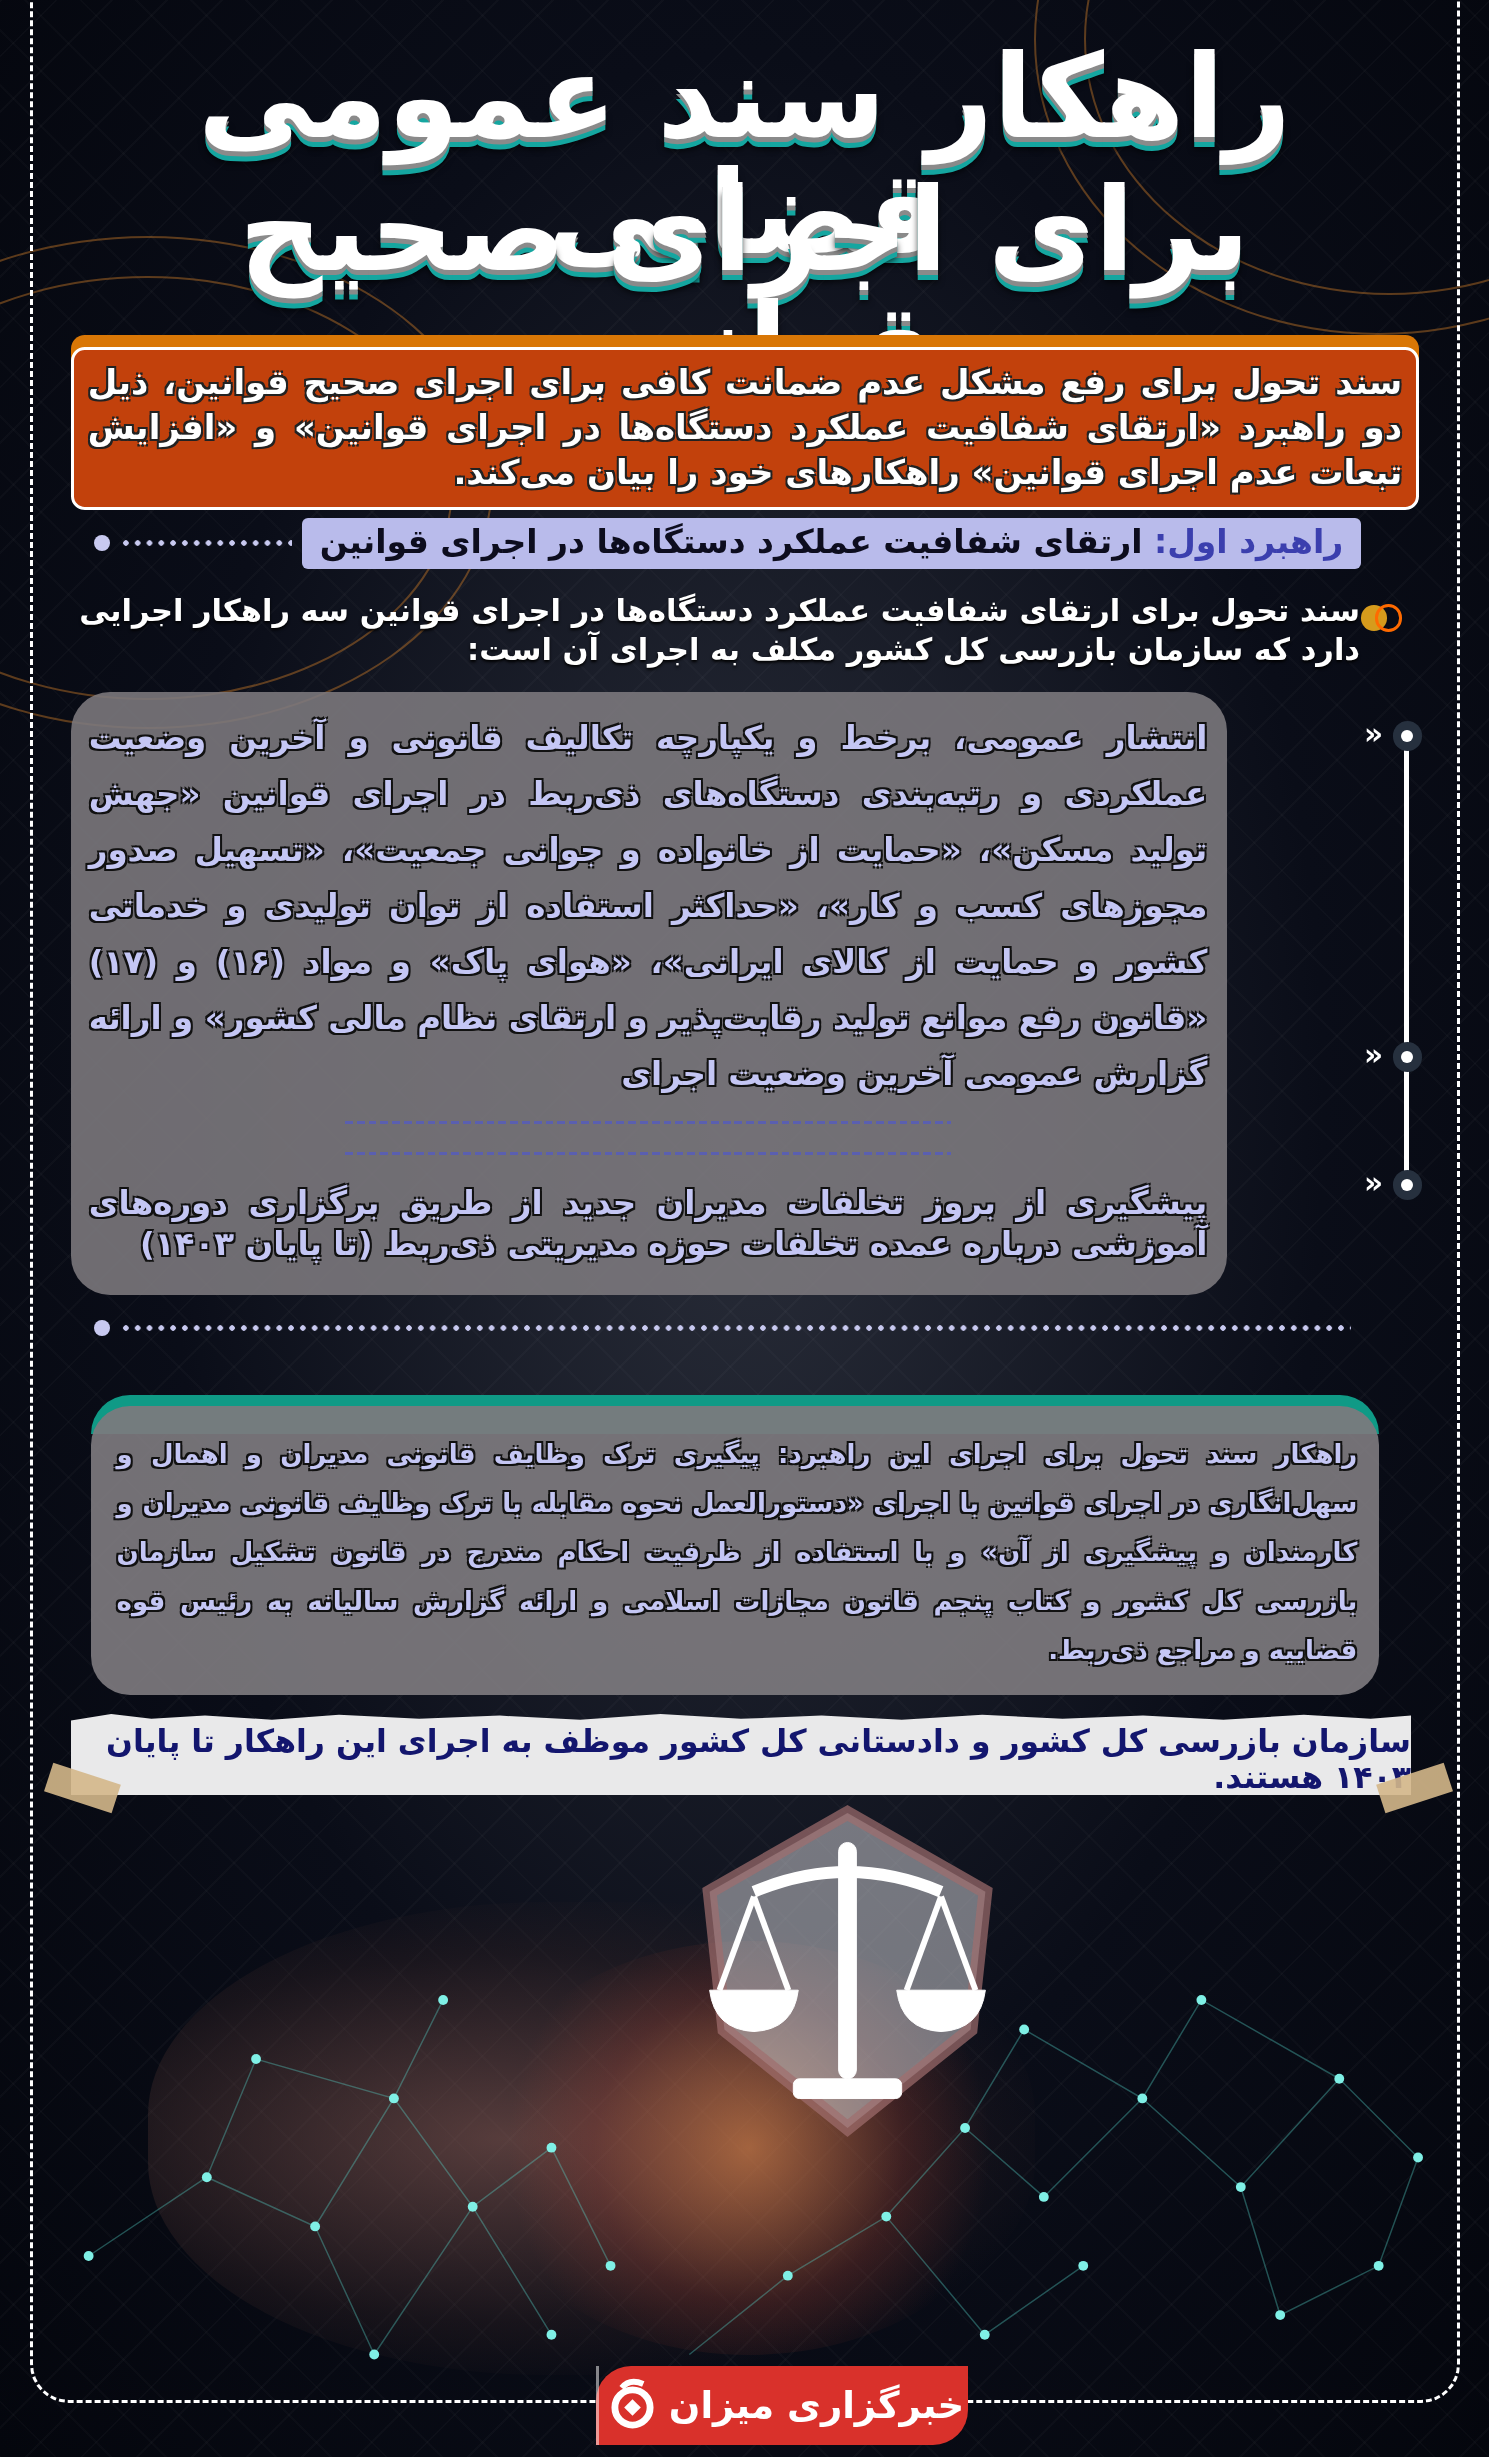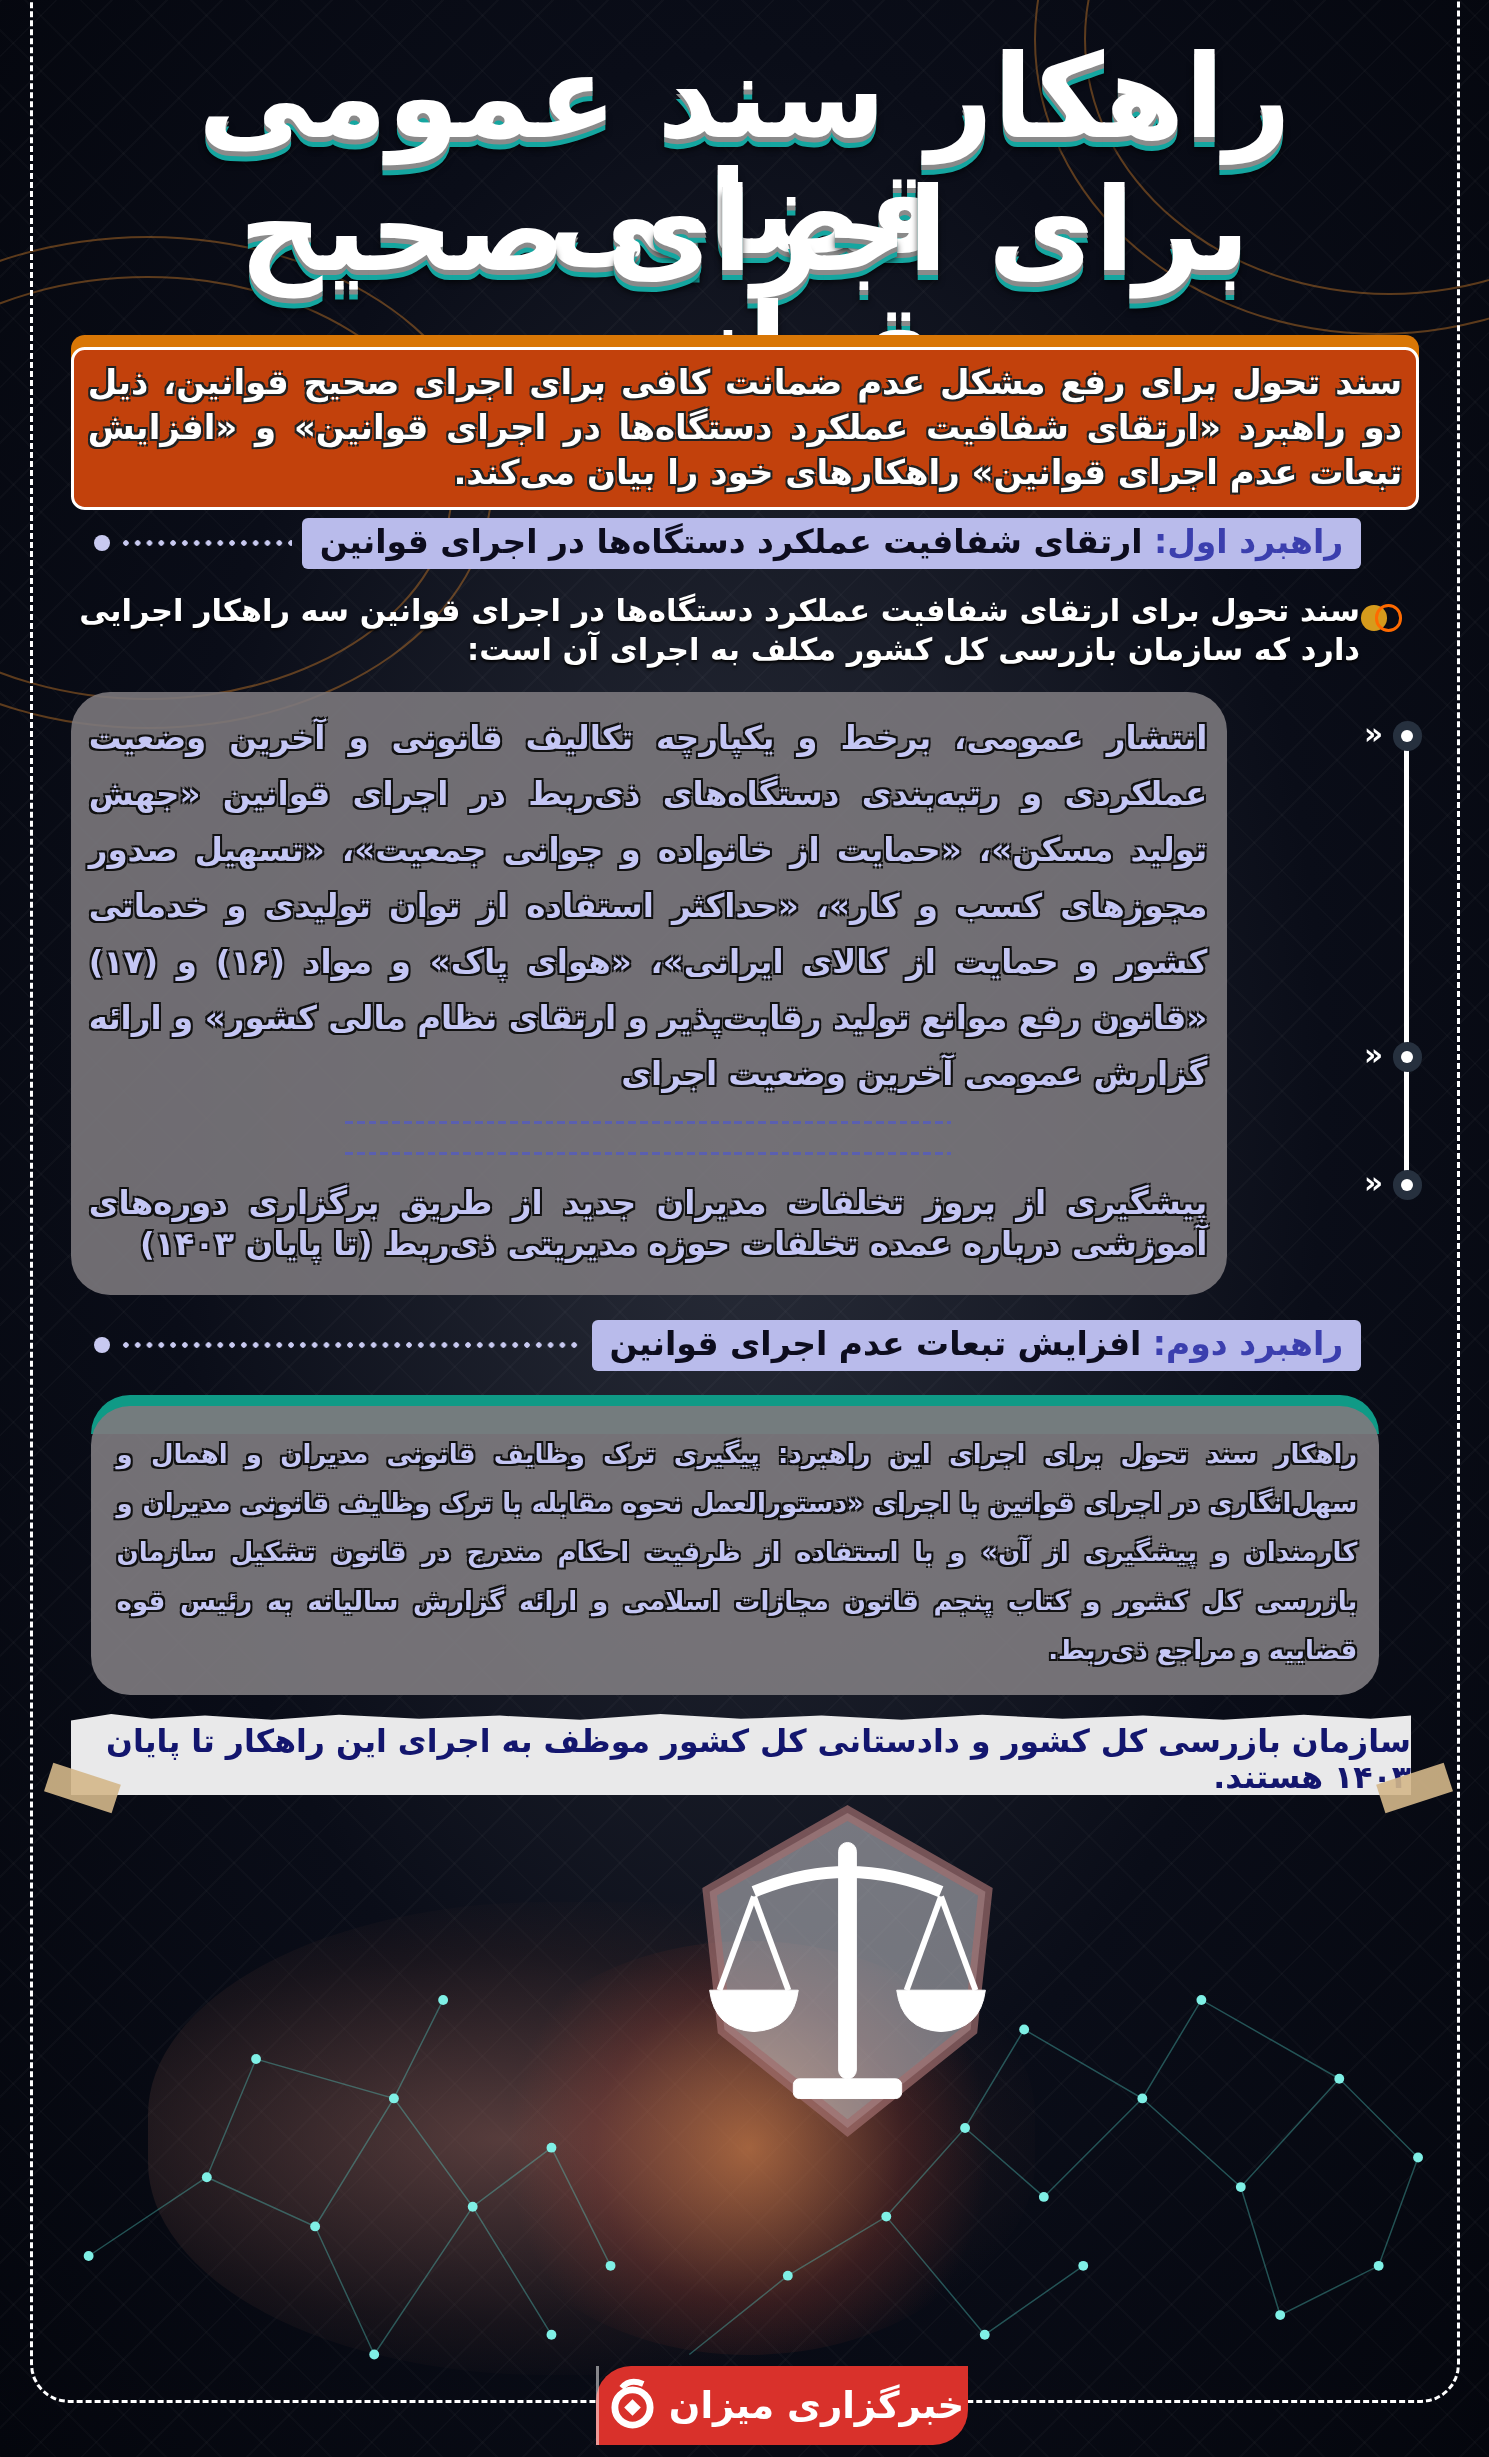--- a/index.html
+++ b/index.html
@@ -172,24 +172,20 @@
   <div class="line"></div>
   <div class="tnode" style="top:0;"></div>
   <div class="tarrow" style="top:-3.9px;">«</div>
   <div class="tnode" style="top:321px;"></div>
   <div class="tarrow" style="top:317px;">«</div>
   <div class="tnode" style="top:449px;"></div>
   <div class="tarrow" style="top:445px;">«</div>
 </div>
 
 <div class="strat-row" style="top:1320px;">
-  <div class="strat-label">
-    <span class="lead">راهبرد دوم:</span>
-    <span>افزایش تبعات عدم اجرای قوانین</span>
-  </div>
   <div class="dots"></div>
   <div class="dot-end"></div>
 </div>
 
 <div class="box2-wrap">
   <div class="box2-top"></div>
   <div class="box2">
     <p>راهکار سند تحول برای اجرای این راهبرد: پیگیری ترک وظایف قانونی مدیران و اهمال و سهل‌انگاری در اجرای قوانین با اجرای «دستورالعمل نحوه مقابله با ترک وظایف قانونی مدیران و کارمندان و پیشگیری از آن» و با استفاده از ظرفیت احکام مندرج در قانون تشکیل سازمان بازرسی کل کشور و کتاب پنجم قانون مجازات اسلامی و ارائه گزارش سالیانه به رئیس قوه قضاییه و مراجع ذی‌ربط.</p>
   </div>
 </div>

